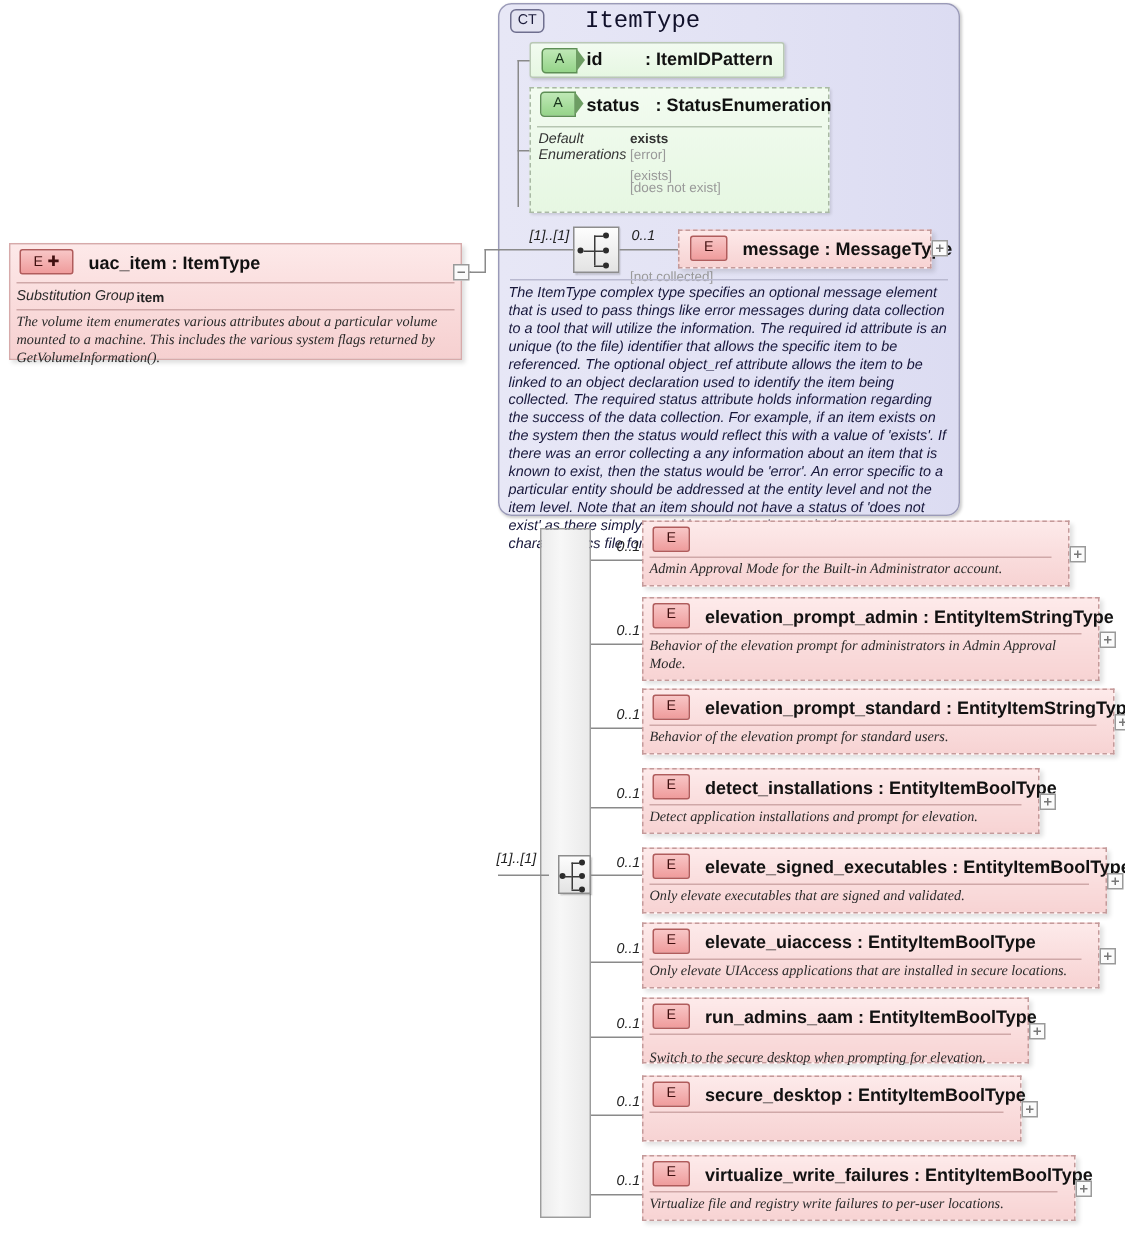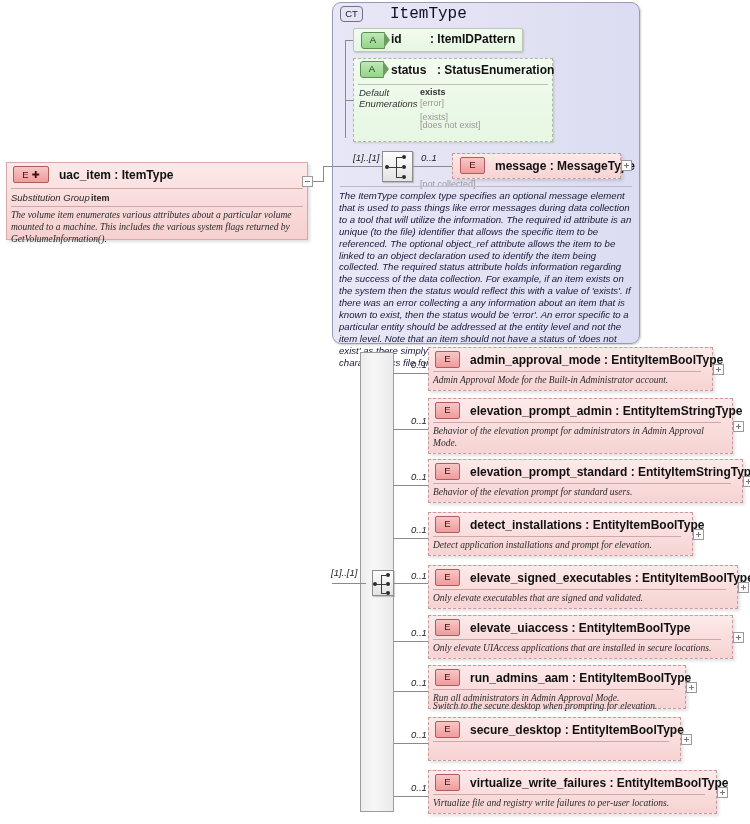--- a/index.html
+++ b/index.html
@@ -339,21 +339,20 @@
     <div class="seq-dot" style="left:13px;top:2px;"></div>
     <div class="seq-dot" style="left:13px;top:11px;"></div>
     <div class="seq-dot" style="left:13px;top:20px;"></div>
   </div>
 
   <div class="conn conn-h abs" style="left:394px;top:373px;width:34px;height:1px;"></div>
   <span class="card" style="left:411px;top:359px;">0..1</span>
   <div class="el-box abs" style="left:428px;top:347px;width:285px;height:44px;"></div>
   <div class="el-head abs" style="left:428px;top:348px;width:285px;">
     <span class="e-badge">E</span>
-    <span class="el-title">admin_approval_mode : EntityItemBoolType</span>
   </div>
   <div class="el-sep abs" style="left:433px;top:371px;width:268px;"></div>
   <div class="el-doc abs" style="left:433px;top:374px;width:276px;">Admin Approval Mode for the Built-in Administrator account.</div>
   <div class="toggle plus" style="left:713px;top:364px;"></div>
 
   <div class="conn conn-h abs" style="left:394px;top:429px;width:34px;height:1px;"></div>
   <span class="card" style="left:411px;top:415px;">0..1</span>
   <div class="el-box abs" style="left:428px;top:398px;width:305px;height:56px;"></div>
   <div class="el-head abs" style="left:428px;top:399px;width:305px;">
     <span class="e-badge">E</span>
@@ -408,21 +407,20 @@
   <div class="toggle plus" style="left:733px;top:632px;"></div>
 
   <div class="conn conn-h abs" style="left:394px;top:691px;width:34px;height:1px;"></div>
   <span class="card" style="left:411px;top:677px;">0..1</span>
   <div class="el-box abs" style="left:428px;top:665px;width:258px;height:44px;"></div>
   <div class="el-head abs" style="left:428px;top:666px;width:258px;">
     <span class="e-badge">E</span>
     <span class="el-title">run_admins_aam : EntityItemBoolType</span>
   </div>
   <div class="el-sep abs" style="left:433px;top:689px;width:241px;"></div>
-  <div class="el-doc abs" style="left:433px;top:692px;width:250px;">Run all administrators in Admin Approval Mode.</div>
   <div class="toggle plus" style="left:686px;top:682px;"></div>
 
   <div class="conn conn-h abs" style="left:394px;top:743px;width:34px;height:1px;"></div>
   <span class="card" style="left:411px;top:729px;">0..1</span>
   <div class="el-box abs" style="left:428px;top:717px;width:253px;height:44px;"></div>
   <div class="el-head abs" style="left:428px;top:718px;width:253px;">
     <span class="e-badge">E</span>
     <span class="el-title">secure_desktop : EntityItemBoolType</span>
   </div>
   <div class="el-sep abs" style="left:433px;top:741px;width:236px;"></div>

